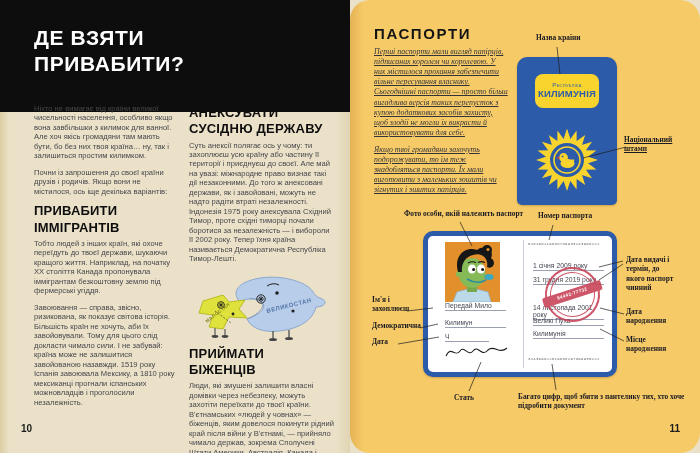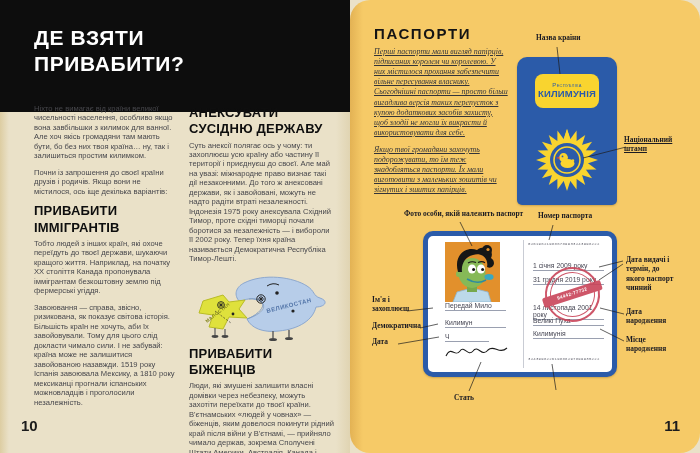--- a/index.html
+++ b/index.html
@@ -10,21 +10,21 @@
   
   .page-left { position:absolute; left:0; top:0; width:350px; height:453px;
     background:linear-gradient(90deg,#ddcda2 0px,#eae1c8 9px,#eae1c8 336px,#e0d4b2 350px); }
   .header-black { position:absolute; left:0; top:0; width:350px; height:112px; background:#0d0d0d; }
   .main-title { position:absolute; left:34px; top:25px; color:#ffffff; font-weight:bold;
     font-size:21px; line-height:1.24; letter-spacing:0.6px; }
   .cols { position:absolute; left:34px; top:104px; width:300px; display:flex; gap:13px; }
   .col { width:145px; font-size:7.6px; line-height:1.25; color:#47474c; }
   .col p { margin-bottom:7px; }
   .col h3 { font-size:13px; color:#0e0e0e; margin:3px 0 3px 0; letter-spacing:0.2px; font-weight:bold; }
-  .pageno { position:absolute; bottom:19px; font-size:15px; font-weight:bold; color:#1c1c1c; }
+  .pageno { position:absolute; bottom:19px; font-size:10px; font-weight:bold; color:#1c1c1c; }
   .pageno-left { left:21px; }
   .pageno-right { right:20px; }
   .illus { display:block; margin:2px 0 3px 0; }
 
   
   .page-right { position:absolute; left:350px; top:0; width:350px; height:453px;
     background:linear-gradient(90deg,#e3b254 0px,#f6ca67 13px,#f6ca67 100%);border-radius:20px; }
   .page-right > div, .page-right > svg { position:absolute; }
   .pr-title { left:24px; top:25px; font-size:15px; font-weight:bold; letter-spacing:1.6px; color:#141414; }
   .intro { left:24px; top:47px; width:134px; font-family:"Liberation Serif", serif;
@@ -140,21 +140,21 @@
           </g>
           <circle cx="44" cy="43" r="1.4" fill="#222"></circle>
           <path d="M26,40 L42,52" stroke="#222" stroke-width="0.6" stroke-dasharray="2 1.5"></path>
           <text x="18" y="52" font-size="4.6" font-weight="bold" fill="#83851f" transform="rotate(-38 18 52)" letter-spacing="0.4">МАЛОСТАН</text>
 
           <path d="M26,57 L26,64 M36,58 L36,64" stroke="#5a5a5a" stroke-width="1.2"></path>
           <ellipse cx="26" cy="65.5" rx="3.4" ry="1.4" fill="#444"></ellipse>
           <ellipse cx="36" cy="65.5" rx="3.4" ry="1.4" fill="#444"></ellipse>
         </svg>
 
-        <h3>ПРИВАБИТИ БІЖЕНЦІВ</h3>
+        <h3>ПРИЙМАТИ БІЖЕНЦІВ</h3>
         <p>Люди, які змушені залишити власні домівки через небезпеку, можуть захотіти переїхати до твоєї країни. В'єтнамських «людей у човнах» — біженців, яким довелося покинути рідний край після війни у В'єтнамі, — прийняло чимало держав, зокрема Сполучені Штати Америки, Австралія, Канада і Франція.</p>
       </div>
     </div>
 
     <div class="pageno pageno-left">10</div>
   </div>
 
   <div class="page-right">
 
     <div class="pr-title">ПАСПОРТИ</div>
@@ -266,20 +266,21 @@
     <div class="ann ann-stamp">Національний штамп</div>
     <div class="ann ann-photo">Фото особи, якій належить паспорт</div>
     <div class="ann ann-number">Номер паспорта</div>
     <div class="ann ann-name">Ім'я і захоплюєш</div>
     <div class="ann ann-citizen">Демократична</div>
     <div class="ann ann-sex">Дата</div>
     <div class="ann ann-sign">Стать</div>
     <div class="ann ann-issue">Дата видачі і термін, до якого паспорт чинний</div>
     <div class="ann ann-birthdate">Дата народження</div>
     <div class="ann ann-birthplace">Місце народження</div>
+    <div class="ann ann-digits">Багато цифр, щоб збити з пантелику тих, хто хоче підробити документ</div>
 
     <svg class="lines-overlay" width="350" height="453" viewBox="0 0 350 453">
       <g stroke="#1c1c1c" stroke-width="0.7">
         <line x1="207" y1="47" x2="210" y2="74"></line>
         <line x1="276" y1="147" x2="233" y2="158"></line>
         <line x1="110" y1="222" x2="122" y2="246"></line>
         <line x1="203" y1="225" x2="199" y2="240"></line>
         <line x1="57" y1="311" x2="83" y2="308"></line>
         <line x1="70" y1="328" x2="88" y2="324"></line>
         <line x1="48" y1="344" x2="89" y2="337"></line>

